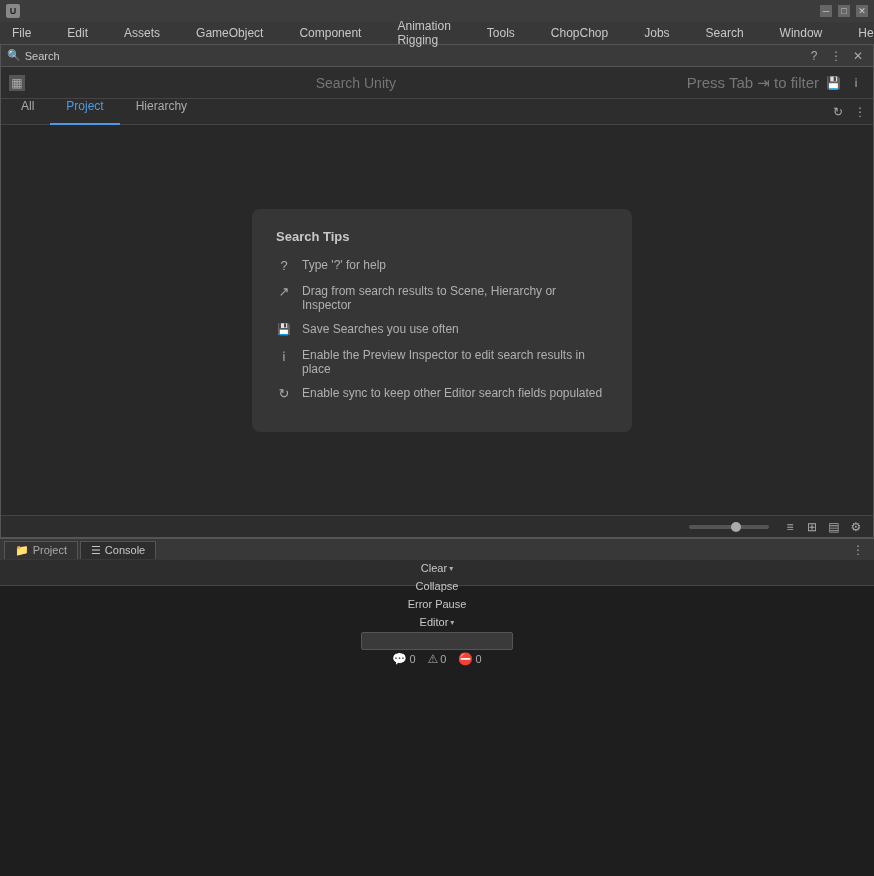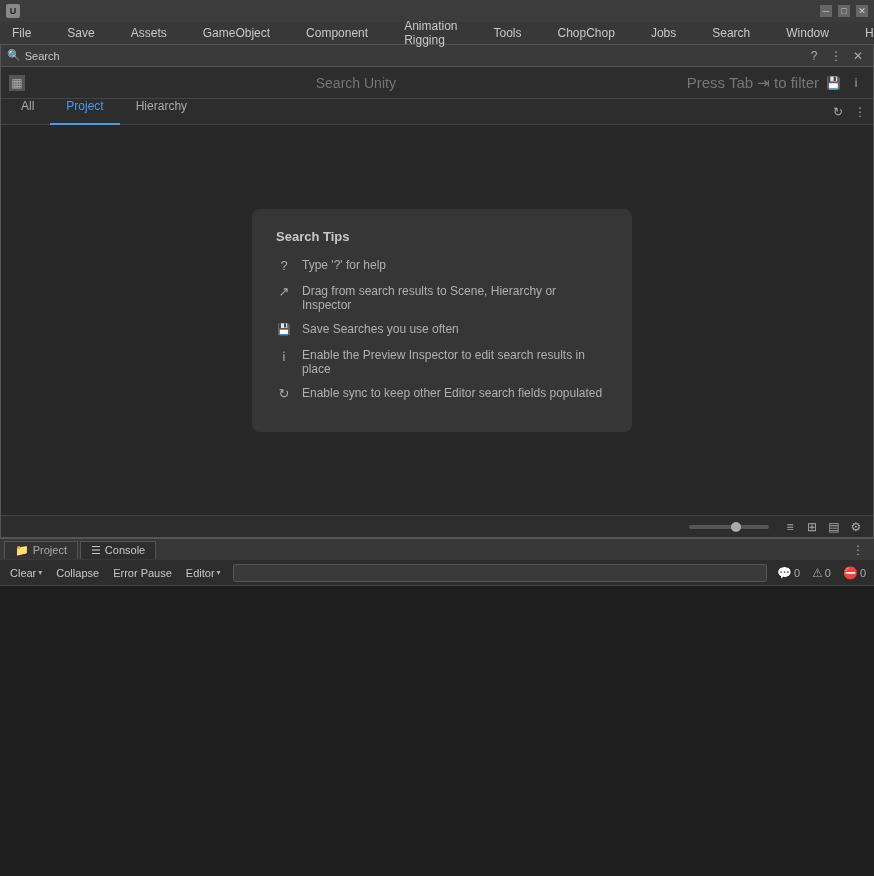--- a/index.html
+++ b/index.html
@@ -281,20 +281,21 @@
 
     
     #console-toolbar {
       background: #2d2d2d;
       height: 26px;
       display: flex;
       align-items: center;
       padding: 0 4px;
       gap: 2px;
       border-bottom: 1px solid #444;
+      flex-direction: column;
     }
     .console-btn {
       padding: 2px 6px;
       cursor: pointer;
       font-size: 11px;
       color: #c8c8c8;
       background: transparent;
       border: none;
       display: flex;
       align-items: center;
@@ -377,21 +378,21 @@
   </div>
   <div id="title-bar-controls">
     <button class="title-btn">─</button>
     <button class="title-btn">□</button>
     <button class="title-btn">✕</button>
   </div>
 </div>
 
 <div id="menu-bar">
 <div class="menu-item">File</div>
-    <div class="menu-item">Save</div>
+    <div class="menu-item">Edit</div>
     <div class="menu-item">Assets</div>
     <div class="menu-item">GameObject</div>
     <div class="menu-item">Component</div>
     <div class="menu-item">Animation Rigging</div>
     <div class="menu-item">Tools</div>
     <div class="menu-item">ChopChop</div>
     <div class="menu-item">Jobs</div>
     <div class="menu-item">Search</div>
     <div class="menu-item">Window</div>
     <div class="menu-item">Help</div>

